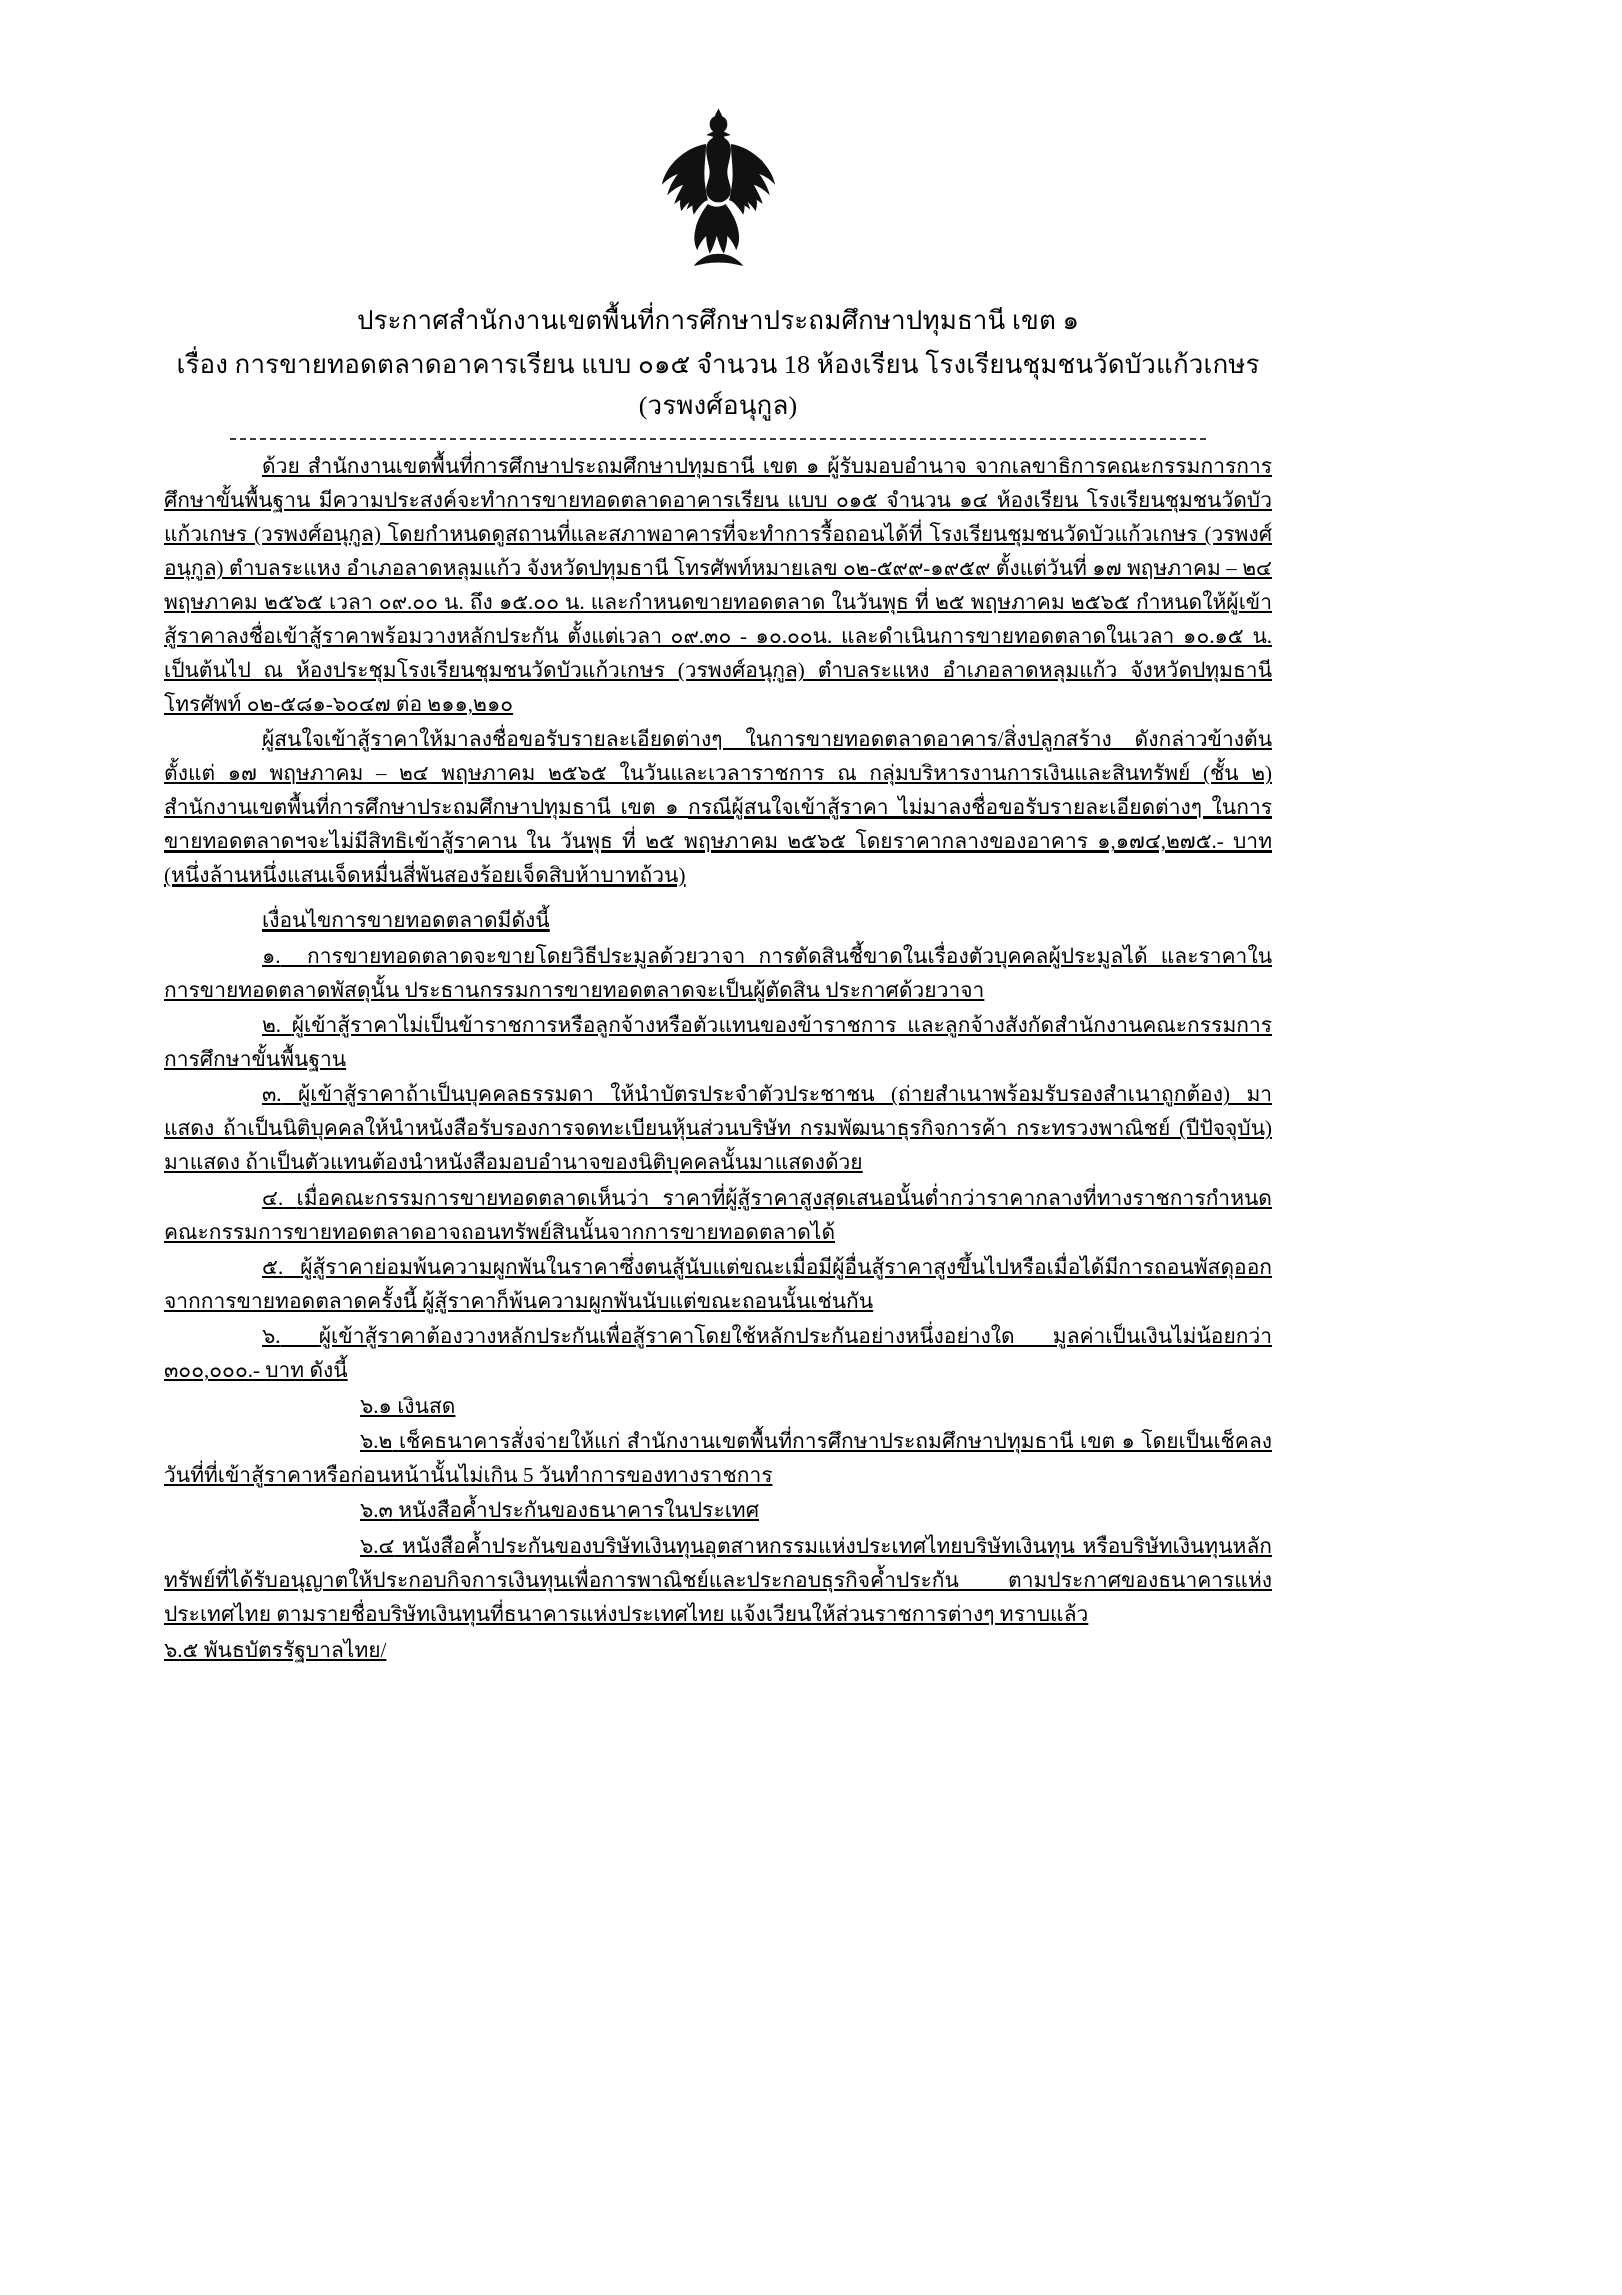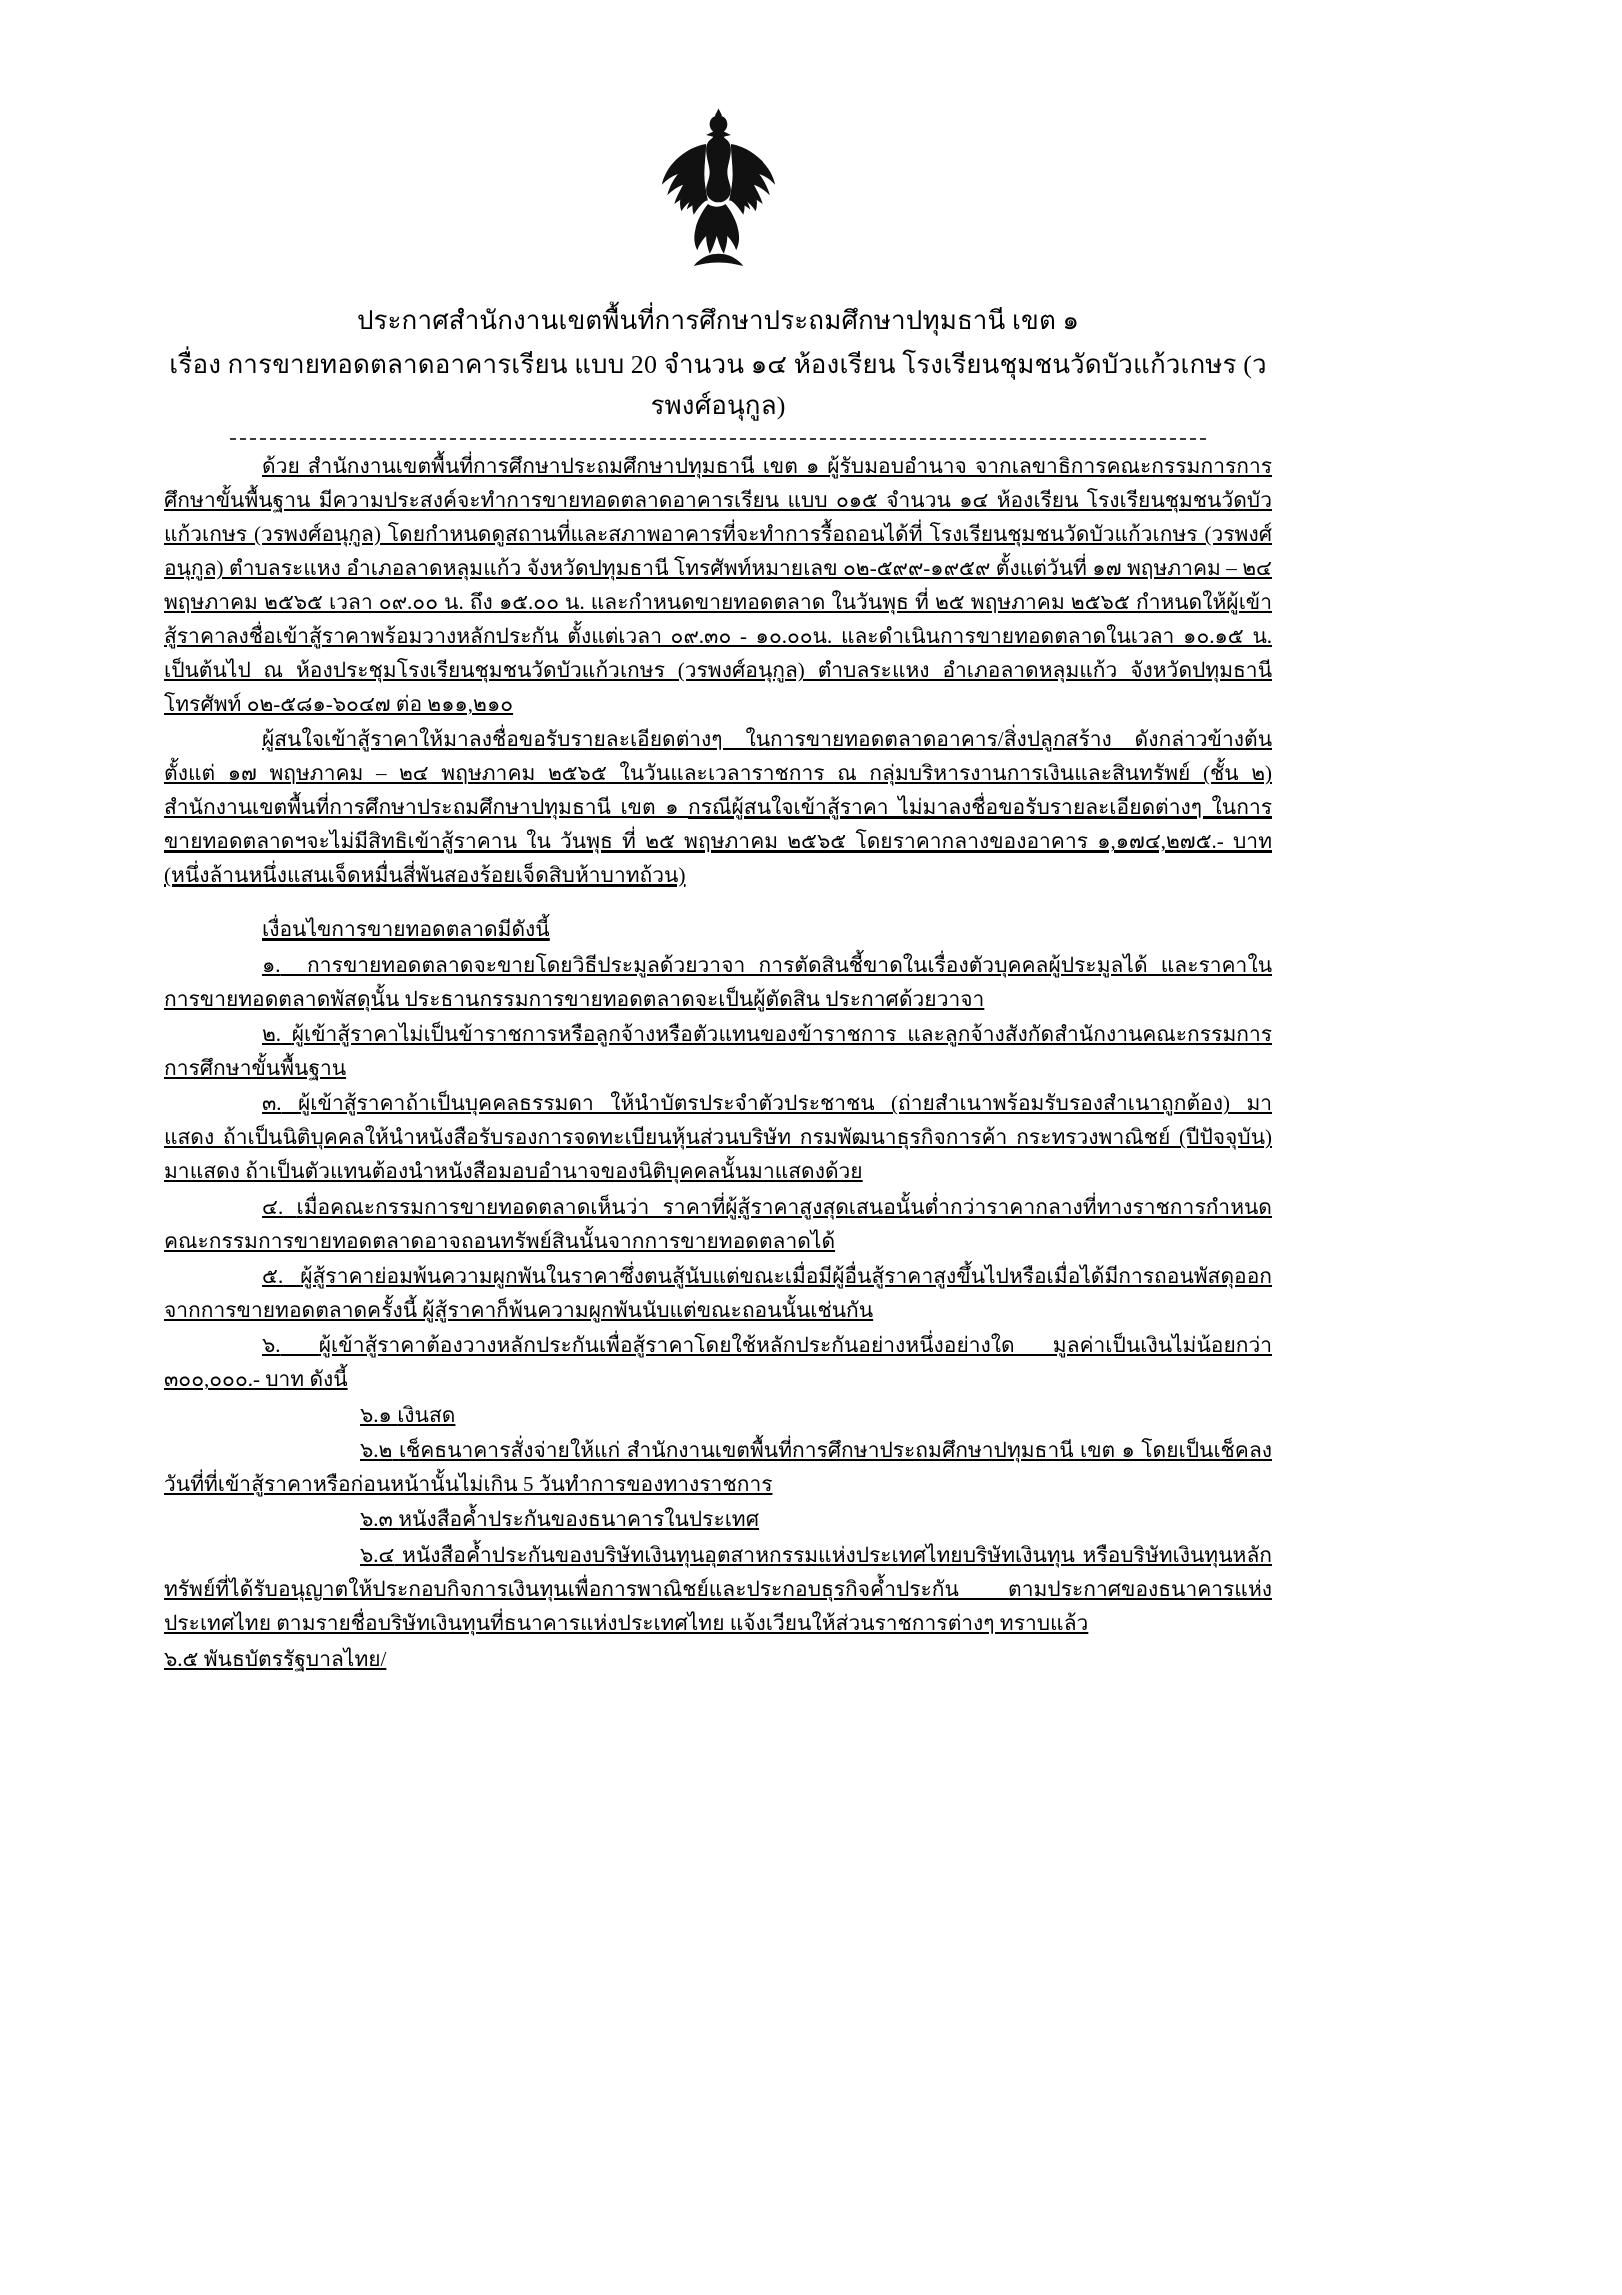--- a/index.html
+++ b/index.html
@@ -70,21 +70,21 @@
     text-indent: 98px;
   }
   .p.indent-large {
     text-indent: 196px;
   }
   .u {
     text-decoration: underline;
     text-underline-offset: 3.3px;
   }
   .section-head {
-    margin-top: 20px;
+    margin-top: 11px;
     text-indent: 98px;
     text-decoration: underline;
     text-underline-offset: 3.3px;
   }
   .last-line {
     text-align: left;
     margin-top: 2.6px;
   }
 </style>
 </head>
@@ -112,21 +112,21 @@
 
         <path d="M44 56 c-3 4 -6 9 -7 14 c-1 4 -1 8 1 12 c1 -3 3 -6 5 -8 c0 4 1 7 2 10 c2 -3 3 -7 4 -10 c1 3 2 7 4 10 c1 -3 2 -6 2 -10 c2 2 4 5 5 8 c2 -4 2 -8 1 -12 c-1 -5 -4 -10 -7 -14 c-3 2 -7 2 -10 0 z"></path>
 
         <path d="M50 84 c-6 0 -11 3 -14 7 c4 -1 9 -2 14 -2 c5 0 10 1 14 2 c-3 -4 -8 -7 -14 -7 z"></path>
       </g>
     </svg>
   </div>
 
   <div class="title-block">
     <div class="title-line1">ประกาศสำนักงานเขตพื้นที่การศึกษาประถมศึกษาปทุมธานี เขต ๑</div>
-    <div class="title-line2">เรื่อง การขายทอดตลาดอาคารเรียน แบบ 20 จำนวน ๑๔ ห้องเรียน โรงเรียนชุมชนวัดบัวแก้วเกษร (วรพงศ์อนุกูล)</div>
+    <div class="title-line2">เรื่อง การขายทอดตลาดอาคารเรียน แบบ ๐๑๕ จำนวน 18 ห้องเรียน โรงเรียนชุมชนวัดบัวแก้วเกษร (วรพงศ์อนุกูล)</div>
   </div>
 
   <div class="dashed-rule"></div>
 
   <div class="body-text">
 
     <p class="p indent">ด้วย สำนักงานเขตพื้นที่การศึกษาประถมศึกษาปทุมธานี เขต ๑ ผู้รับมอบอำนาจ จากเลขาธิการคณะกรรมการการศึกษาขั้นพื้นฐาน มีความประสงค์จะทำการขายทอดตลาดอาคารเรียน แบบ ๐๑๕ จำนวน ๑๔ ห้องเรียน โรงเรียนชุมชนวัดบัวแก้วเกษร (วรพงศ์อนุกูล) โดยกำหนดดูสถานที่และสภาพอาคารที่จะทำการรื้อถอนได้ที่ โรงเรียนชุมชนวัดบัวแก้วเกษร (วรพงศ์อนุกูล) ตำบลระแหง อำเภอลาดหลุมแก้ว จังหวัดปทุมธานี โทรศัพท์หมายเลข ๐๒-๕๙๙-๑๙๕๙ ตั้งแต่วันที่ ๑๗ พฤษภาคม – ๒๔ พฤษภาคม ๒๕๖๕ เวลา ๐๙.๐๐ น. ถึง ๑๕.๐๐ น. และกำหนดขายทอดตลาด ในวันพุธ ที่ ๒๕   พฤษภาคม ๒๕๖๕ กำหนดให้ผู้เข้าสู้ราคาลงชื่อเข้าสู้ราคาพร้อมวางหลักประกัน ตั้งแต่เวลา ๐๙.๓๐ - ๑๐.๐๐น. และดำเนินการขายทอดตลาดในเวลา ๑๐.๑๕ น. เป็นต้นไป ณ ห้องประชุมโรงเรียนชุมชนวัดบัวแก้วเกษร (วรพงศ์อนุกูล) ตำบลระแหง อำเภอลาดหลุมแก้ว จังหวัดปทุมธานี  โทรศัพท์ ๐๒-๕๘๑-๖๐๔๗ ต่อ ๒๑๑,๒๑๐</p>
 
     <p class="p indent"><span>ผู้สนใจเข้าสู้ราคาให้มาลงชื่อขอรับรายละเอียดต่างๆ ในการขายทอดตลาดอาคาร/สิ่งปลูกสร้าง ดังกล่าวข้างต้น ตั้งแต่ ๑๗ พฤษภาคม – ๒๔ พฤษภาคม ๒๕๖๕ ในวันและเวลาราชการ ณ กลุ่มบริหารงานการเงินและสินทรัพย์ (ชั้น ๒) สำนักงานเขตพื้นที่การศึกษาประถมศึกษาปทุมธานี เขต ๑ </span><span class="u">กรณีผู้สนใจเข้าสู้ราคา ไม่มาลงชื่อขอรับรายละเอียดต่างๆ ในการขายทอดตลาดฯจะไม่มีสิทธิเข้าสู้ราคาน ใน วันพุธ ที่ ๒๕    พฤษภาคม ๒๕๖๕ โดยราคากลางของอาคาร ๑,๑๗๔,๒๗๕.- บาท (หนึ่งล้านหนึ่งแสนเจ็ดหมื่นสี่พันสองร้อยเจ็ดสิบห้าบาทถ้วน)</span></p>
 

